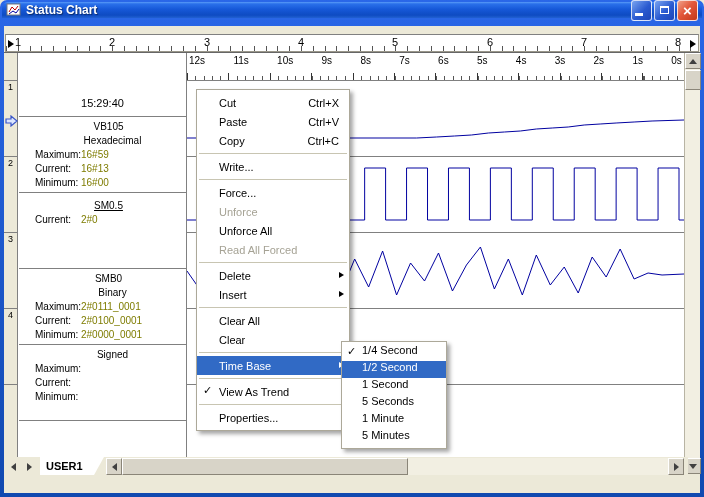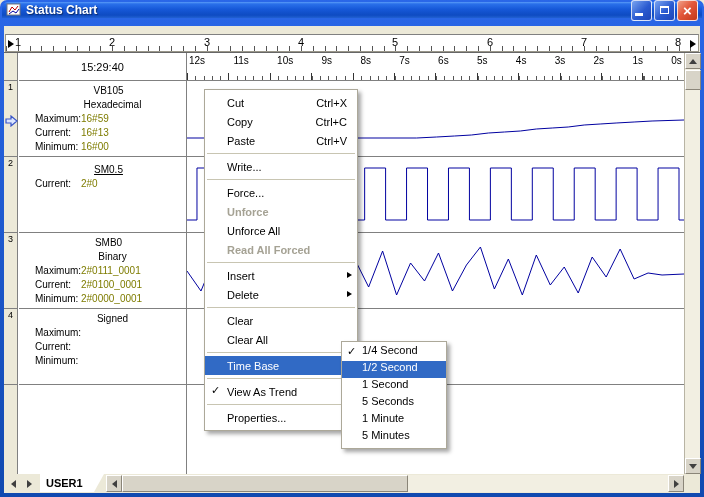--- a/index.html
+++ b/index.html
@@ -40,21 +40,21 @@
   .chart { position:absolute; left:0; right:0; top:26px; bottom:19px; background:#fff; border-top:1px solid #666; }
 
   .gutter { position:absolute; left:0; top:0; bottom:0; width:14px; background:#ECE9D8; border-right:1px solid #808080; }
   .gcell { border-bottom:1px solid #808080; font-size:9px; text-align:center; padding-top:1px; color:#000; }
   .gcell.ghead { height:28px; }
   .gcell.grow { height:76px; }
   .cursor-arrow { position:absolute; left:1px; top:60px; }
 
   .namecol { position:absolute; left:15px; top:0; bottom:0; width:167px; background:#fff; }
   .ncell { border-bottom:1px solid #808080; height:76px; overflow:hidden; font-size:10px; color:#000; }
-  .ncell.nhead { height:28px; display:flex; align-items:center; justify-content:center; font-size:11px; }
+  .ncell.nhead { height:28px; display:flex; align-items:center; justify-content:center; font-size:11px;margin-top:36px; }
   .rname { margin-top:3px; text-align:center; padding-left:12px; line-height:14px; font-size:10px; }
   .rformat { text-align:center; padding-left:20px; line-height:14px; }
   .vline { display:flex; padding-left:16px; line-height:14px; }
   .vlabel { width:46px; }
   .vval { color:#7E7C00; }
   .rname.gap2 { margin-top:6px;text-decoration:underline; }
 
   .trendcol { position:absolute; left:182px; top:0; bottom:0; width:498px; background:#fff; border-left:1px solid #808080; }
   .thead { height:28px; border-bottom:1px solid #808080; display:flex; justify-content:space-between;
     padding:2px 2px 0 2px; font-size:10px; color:#000;
@@ -67,45 +67,45 @@
   .trend-path { fill:none; stroke:#0000A0; stroke-width:1; }
 
   
   .vscroll { position:absolute; right:0; top:0; bottom:0; width:16px; background:#F2EFE2; border-left:1px solid #b8b4a4; }
   .sb-btn { width:16px; height:16px; background:#D8D4C8; border:1px solid; border-color:#FFFFFF #8A8578 #8A8578 #FFFFFF;
     display:flex; align-items:center; justify-content:center; }
   .vscroll .sb-btn.down { position:absolute; bottom:0; left:0; }
   .vthumb { position:absolute; left:0; top:17px; width:16px; height:20px; background:#D8D4C8;
     border:1px solid; border-color:#FFFFFF #8A8578 #8A8578 #FFFFFF; }
 
-  .bottombar { position:absolute; left:0; right:12px; bottom:0; height:19px; background:#ECE9D8; }
+  .bottombar { position:absolute; left:0; right:12px; bottom:0; height:36px; background:#ECE9D8; }
   .tabscroll { position:absolute; top:2px; width:15px; height:15px; display:flex; align-items:center; justify-content:center; }
   .tabscroll.tleft { left:2px; } .tabscroll.tright { left:18px; }
   .tab { position:absolute; left:36px; top:0; width:64px; height:18px; background:#fff;
     clip-path:polygon(0 0,100% 0,calc(100% - 10px) 100%,0 100%);
     display:flex; align-items:center; padding-left:6px; font-size:11px; font-weight:bold; color:#000; }
   .hscroll { position:absolute; left:102px; top:1px; height:17px; width:578px; background:#F2EFE2; }
   .hscroll .sb-btn { position:absolute; top:0; height:17px; }
   .hscroll .sb-btn.hleft { left:0; }
   .hscroll .sb-btn.hright { right:0; }
   .hthumb { position:absolute; left:16px; top:0; width:286px; height:17px; background:#D8D4C8;
     border:1px solid; border-color:#FFFFFF #8A8578 #8A8578 #FFFFFF; }
 
   .tri { width:0; height:0; border:4px solid transparent; }
   .tri.up    { border-bottom:5px solid #404040; border-top:none; }
   .tri.down  { border-top:5px solid #404040; border-bottom:none; }
   .tri.left  { border-right:5px solid #404040; border-left:none; }
   .tri.right { border-left:5px solid #404040; border-right:none; }
 
   
-  .menu { position:absolute; left:204px; top:89px; width:154px; background:#fff; border:1px solid #ACA899;
+  .menu { position:absolute; left:196px; top:89px; width:154px; background:#fff; border:1px solid #ACA899;
     box-shadow:3px 3px 4px rgba(0,0,0,.35); padding:3px 0; z-index:20; font-size:11px; }
   .mi { height:19px; display:flex; align-items:center; padding:0 10px 0 22px; position:relative; color:#000; cursor:default; }
   .mikey { margin-left:auto; padding-left:10px; }
-  .mi.dis { color:#A5A294;font-weight:bold; }
+  .mi.dis { color:#A5A294; }
   .mi.hl { background:#316AC5; color:#fff; }
   .mi.sub::after { content:""; position:absolute; right:5px; top:6px; width:0; height:0;
     border:3.5px solid transparent; border-left:5px solid currentColor; border-right:none; }
   .check { position:absolute; left:6px; top:2px; }
   .check::before { content:"\2713"; font-size:11px; }
   .msep { height:1px; background:#C8C5B2; margin:3px 2px; }
 
   .submenu { position:absolute; left:341px; top:341px; width:106px; background:#fff; border:1px solid #ACA899;
     box-shadow:3px 3px 4px rgba(0,0,0,.35); padding:2px 0; z-index:21; font-size:11px; }
   .smi { height:17px; display:flex; padding:0 6px 0 20px; position:relative; color:#000; cursor:default; }
@@ -299,57 +299,57 @@
       </div>
     </div>
   </div>
 
   <div class="menu">
     <div class="mi">
         <span class="milabel">Cut</span>
         <span class="mikey">Ctrl+X</span>
       </div>
     <div class="mi">
+        <span class="milabel">Paste</span>
+        <span class="mikey">Ctrl+V</span>
+      </div>
+    <div class="mi">
         <span class="milabel">Copy</span>
         <span class="mikey">Ctrl+C</span>
       </div>
-    <div class="mi">
-        <span class="milabel">Paste</span>
-        <span class="mikey">Ctrl+V</span>
-      </div>
     <div class="msep"></div>
     <div class="mi">
         <span class="milabel">Write...</span>
       </div>
     <div class="msep"></div>
     <div class="mi">
         <span class="milabel">Force...</span>
       </div>
     <div class="mi dis">
         <span class="milabel">Unforce</span>
       </div>
     <div class="mi">
         <span class="milabel">Unforce All</span>
       </div>
     <div class="mi dis">
         <span class="milabel">Read All Forced</span>
       </div>
     <div class="msep"></div>
     <div class="mi sub">
+        <span class="milabel">Delete</span>
+      </div>
+    <div class="mi sub">
         <span class="milabel">Insert</span>
       </div>
-    <div class="mi sub">
-        <span class="milabel">Delete</span>
-      </div>
-    <div class="msep"></div>
+    <div class="msep"></div>
+    <div class="mi">
+        <span class="milabel">Clear All</span>
+      </div>
     <div class="mi">
         <span class="milabel">Clear</span>
-      </div>
-    <div class="mi">
-        <span class="milabel">Clear All</span>
       </div>
     <div class="msep"></div>
     <div class="mi sub hl">
         <span class="milabel">Time Base</span>
       </div>
     <div class="msep"></div>
     <div class="mi">
         <span class="check"></span>
         <span class="milabel">View As Trend</span>
       </div>

